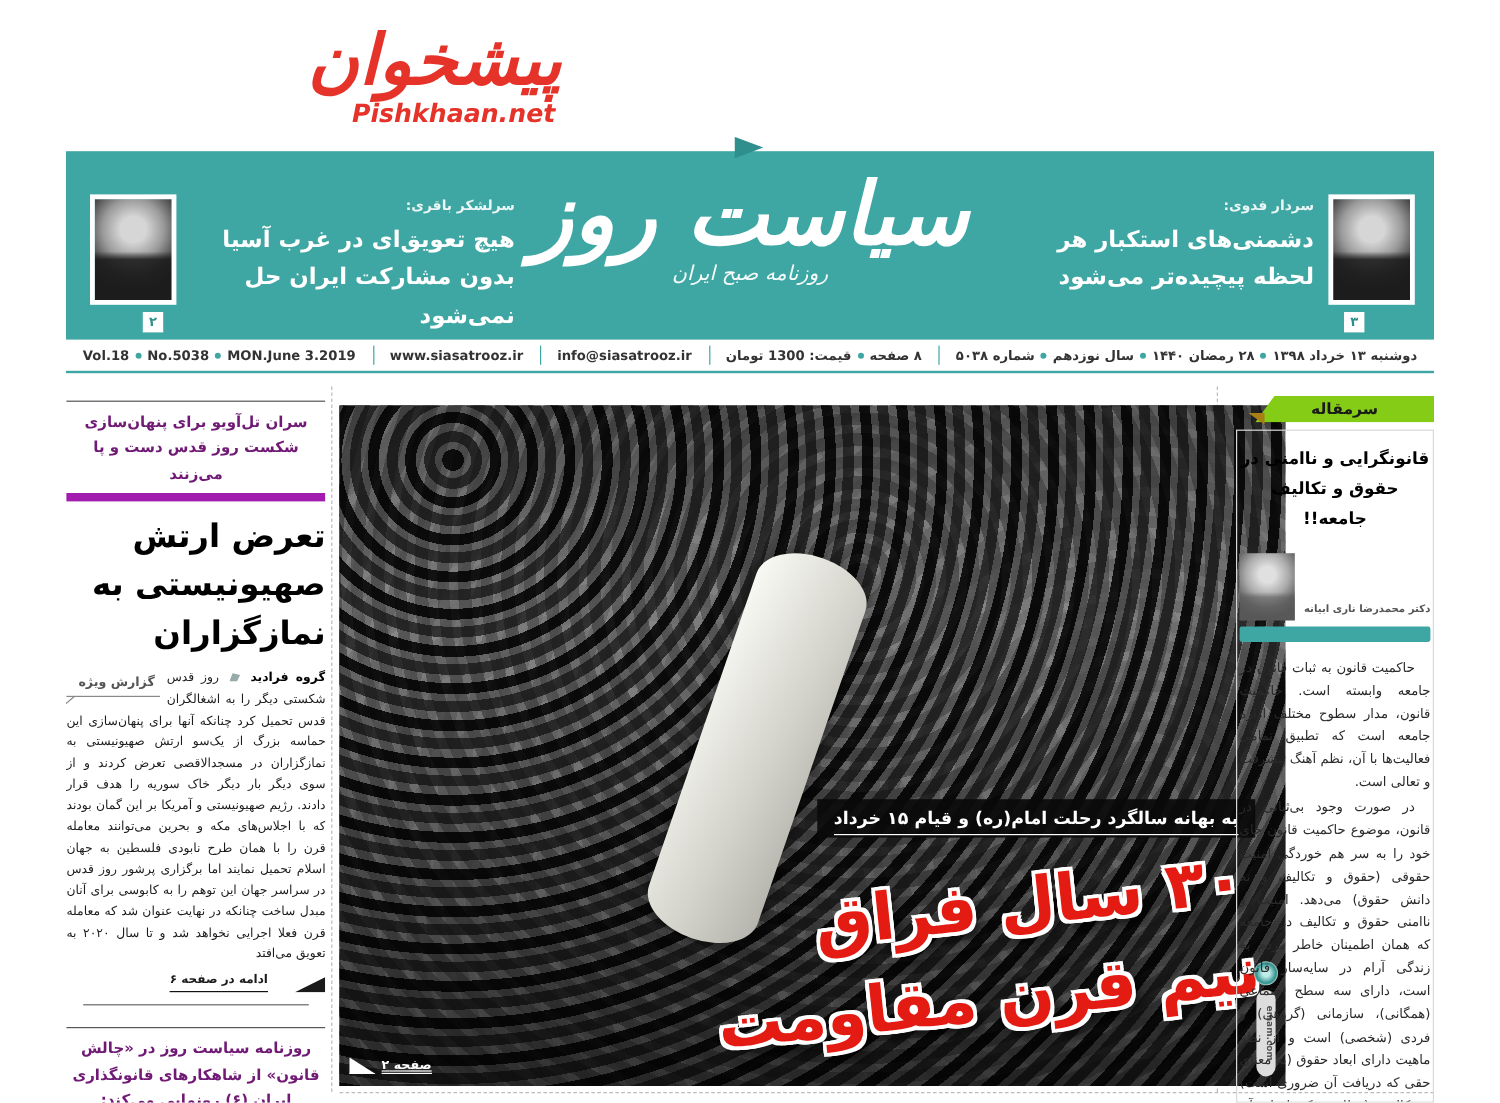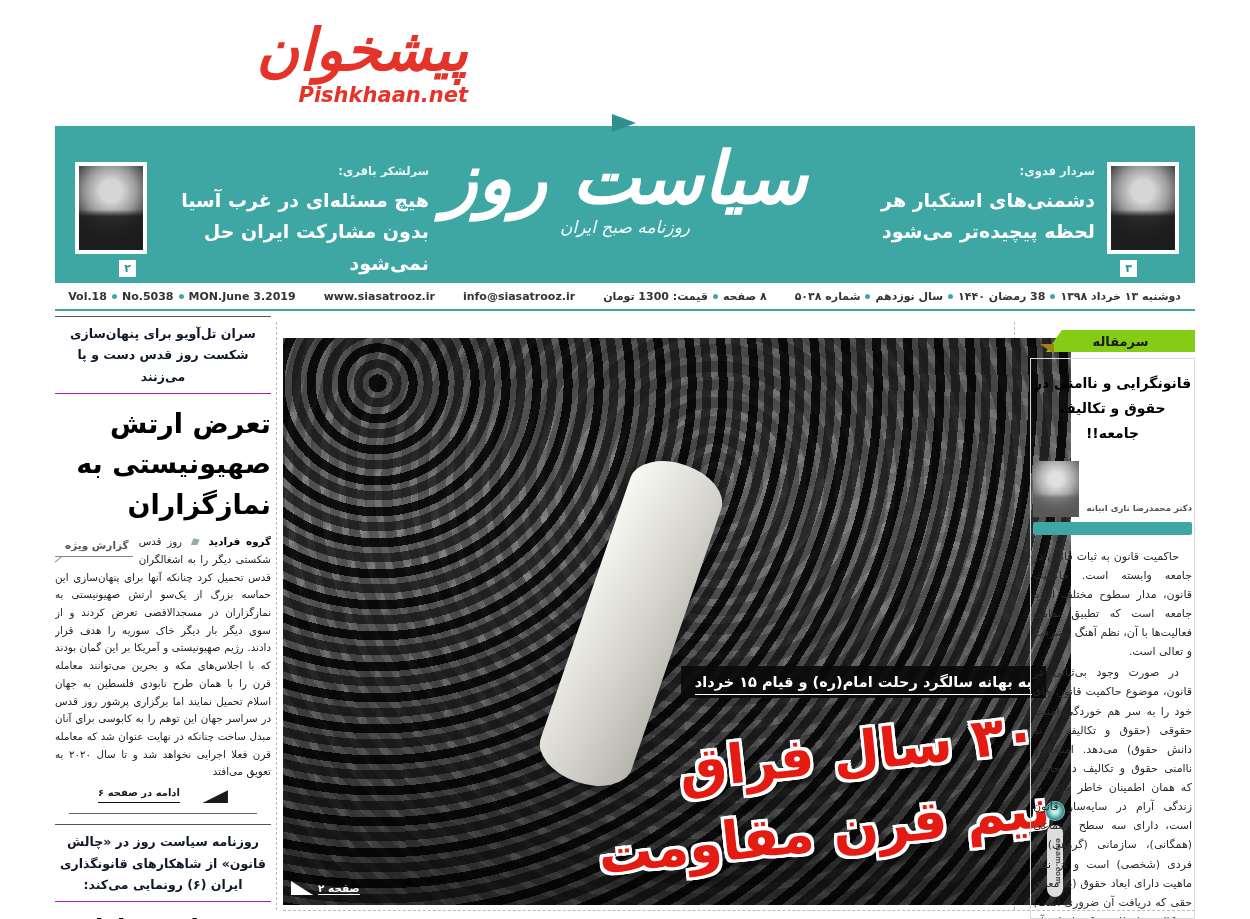--- a/index.html
+++ b/index.html
@@ -4,21 +4,21 @@
 <style>
   * { margin:0; padding:0; box-sizing:border-box; }
   html,body { background:#fff; }
   body {
     width:1250px; height:919px; position:relative; overflow:hidden;
     font-family:"DejaVu Sans", sans-serif; color:#222;
   }
   .abs { position:absolute; }
 
   
-  .logo-wrap { left:288px; top:4px; width:180px; text-align:right; cursor:pointer; }
+  .logo-wrap { left:288px; top:4px; width:180px; text-align:center; cursor:pointer; }
   .logo-fa {
     font-family:"DejaVu Serif", serif; font-style:italic; font-weight:bold;
     font-size:58px; line-height:1.6; color:#e6332a; direction:rtl;
   }
   .logo-en {
     font-family:"DejaVu Sans", sans-serif; font-style:italic; font-weight:bold;
     font-size:21px; color:#e6332a; margin-top:-14px;
   }
 
   
@@ -71,40 +71,40 @@
   .ib-en { direction:ltr; }
   .ib-link { cursor:pointer; }
   .ib-fill { flex:1; }
 
   
   .left-col {
     left:55px; top:316px; width:216px; height:603px; overflow:hidden;
     direction:rtl;
   }
   .kicker {
-    border-top:1px solid #555; border-bottom:1px solid #a21caf;
+    border-top:1px solid #555; border-bottom:7px solid #a21caf;
     padding:6px 2px; font-size:12.5px; font-weight:bold; text-align:center;
-    line-height:1.7; color:#0f172a;
+    line-height:1.7; color:#701a75;margin-top:18px;
   }
   .hl-1 { font-size:27px; font-weight:bold; line-height:1.5; margin:10px 0 8px; color:#000; }
   .hl-2 { font-size:24px; font-weight:bold; text-align:center; line-height:1.55; margin:8px 0 6px; color:#000; }
   .a-body { font-size:10.3px; line-height:1.72; text-align:justify; color:#1c1c1c; }
   .report-tag {
     float:left; font-size:10.5px; font-weight:bold; color:#555;
     border-bottom:1px solid #888; padding:1px 4px 2px 10px; margin:2px 6px 2px 0;
     position:relative;
   }
   .report-tag::before {
     content:""; position:absolute; left:-4px; bottom:-5px; width:12px; height:1px;
     background:#888; transform:rotate(-40deg);
   }
   .lead-author { font-weight:bold; color:#000; }
   .pen-icon { display:inline-block; width:9px; height:7px; background:#9aa; margin:0 3px;
               clip-path:polygon(0 100%, 30% 0, 100% 20%, 70% 100%); }
-  .cont-row { display:flex; justify-content:center; align-items:flex-end; gap:22px; margin-top:3px; direction:ltr; }
+  .cont-row { display:flex; justify-content:flex-end; align-items:flex-end; gap:22px; margin-top:3px; direction:ltr; }
   .cont-txt { font-size:10px; font-weight:bold; border-bottom:1px solid #111; padding-bottom:1px; direction:rtl; }
   .flag { width:26px; height:13px; background:#1a1a1a; clip-path:polygon(0 100%, 100% 0, 100% 100%); }
   .sep { border:none; border-top:1px solid #666; margin:10px 14px; }
 
   
   .photo {
     left:283px; top:338px; width:788px; height:567px; overflow:hidden;
     background-color:#6e6e6e;
     background-image:
       linear-gradient(rgba(0,0,0,.28), rgba(0,0,0,.06) 30%, rgba(0,0,0,.34) 72%, rgba(0,0,0,.58)),
@@ -130,21 +130,21 @@
     direction:rtl; color:#e41b12; font-weight:900; font-size:54px; white-space:nowrap;
     text-shadow:
       -3px -3px 0 #fff, 3px -3px 0 #fff, -3px 3px 0 #fff, 3px 3px 0 #fff,
       0 -3px 0 #fff, 0 3px 0 #fff, -3px 0 0 #fff, 3px 0 0 #fff,
       6px 8px 10px rgba(0,0,0,.65);
   }
   .rl-1 { right:34px; top:382px; transform:rotate(-6deg); }
   .rl-2 { right:20px; top:462px; transform:rotate(-6deg); }
   .photo-ptag { left:8px; bottom:10px; display:flex; align-items:flex-end; gap:5px; }
   .wflag { width:22px; height:14px; background:#fff; clip-path:polygon(0 0, 100% 100%, 0 100%); }
-  .photo-ptag span { color:#fff; font-size:10.5px; font-weight:bold; border-bottom:1px solid #fff; direction:rtl; }
+  .photo-ptag span { color:#fff; font-size:10.5px; font-weight:bold; border-bottom:1px solid #fff; direction:rtl;text-decoration:underline; }
   .watermark { right:6px; bottom:8px; display:flex; flex-direction:column; align-items:center; gap:4px; }
   .wm-logo {
     width:20px; height:20px; border-radius:50%;
     background:radial-gradient(circle at 50% 50%, #bfeeea 20%, #2e8f8c 60%, #e8e8e8 75%);
   }
   .wm-tag {
     width:16px; height:72px; background:#ddd; border-radius:8px;
     writing-mode:vertical-rl; text-align:center; font-size:7.5px; font-weight:bold; color:#555;
   }
 
@@ -193,35 +193,35 @@
 <div class="abs band">
   <div class="abs band-title">
     <div class="t1">سیاست روز</div>
     <div class="t2">روزنامه صبح ایران</div>
   </div>
 
   <div class="abs portrait p-left"></div>
   <div class="abs pnum pnum-left">۲</div>
   <div class="abs band-story bs-left">
     <div class="bs-kicker">سرلشکر باقری:</div>
-    <div class="bs-head">هیچ مسئله‌ای در غرب آسیا بدون مشارکت ایران حل نمی‌شود</div>
+    <div class="bs-head">هیچ تعویق‌ای در غرب آسیا بدون مشارکت ایران حل نمی‌شود</div>
   </div>
 
   <div class="abs portrait p-right"></div>
   <div class="abs pnum pnum-right">۳</div>
   <div class="abs band-story bs-right">
     <div class="bs-kicker">سردار فدوی:</div>
     <div class="bs-head">دشمنی‌های استکبار هر لحظه پیچیده‌تر می‌شود</div>
   </div>
 </div>
 <div class="abs slider-arrow"></div>
 
 <div class="abs infobar">
   <div class="ib-item">
-    <span>دوشنبه ۱۳ خرداد ۱۳۹۸</span><span class="dot"></span><span>38 رمضان ۱۴۴۰</span><span class="dot"></span><span>سال نوزدهم</span><span class="dot"></span><span>شماره ۵۰۳۸</span>
+    <span>دوشنبه ۱۳ خرداد ۱۳۹۸</span><span class="dot"></span><span>۲۸ رمضان ۱۴۴۰</span><span class="dot"></span><span>سال نوزدهم</span><span class="dot"></span><span>شماره ۵۰۳۸</span>
   </div>
   <div class="ib-sep"></div>
   <div class="ib-item">
     <span>۸ صفحه</span><span class="dot"></span><span>قیمت: 1300 تومان</span>
   </div>
   <div class="ib-sep"></div>
   <div class="ib-item ib-en ib-link">info@siasatrooz.ir</div>
   <div class="ib-sep"></div>
   <div class="ib-item ib-en ib-link">www.siasatrooz.ir</div>
   <div class="ib-sep"></div>

